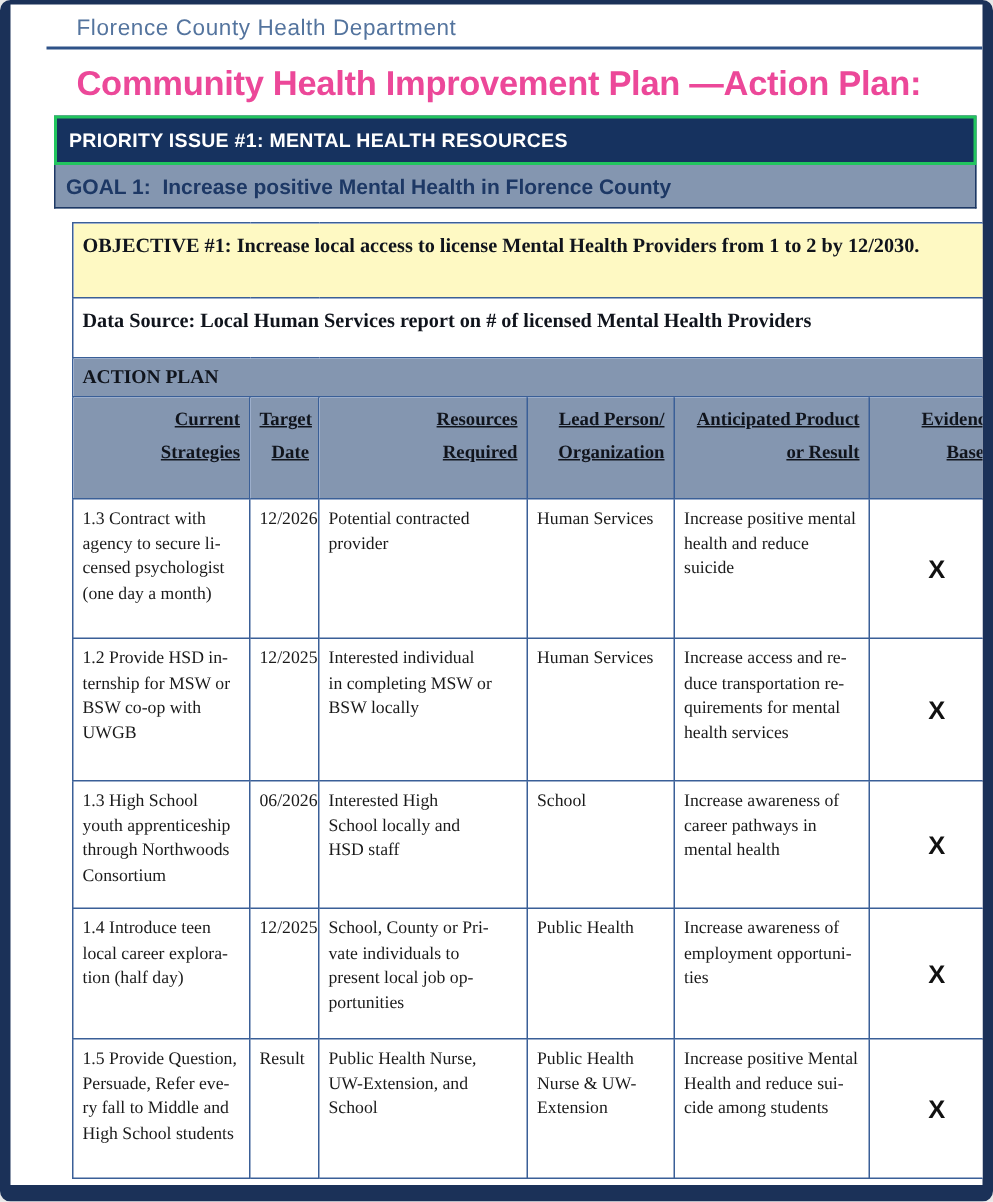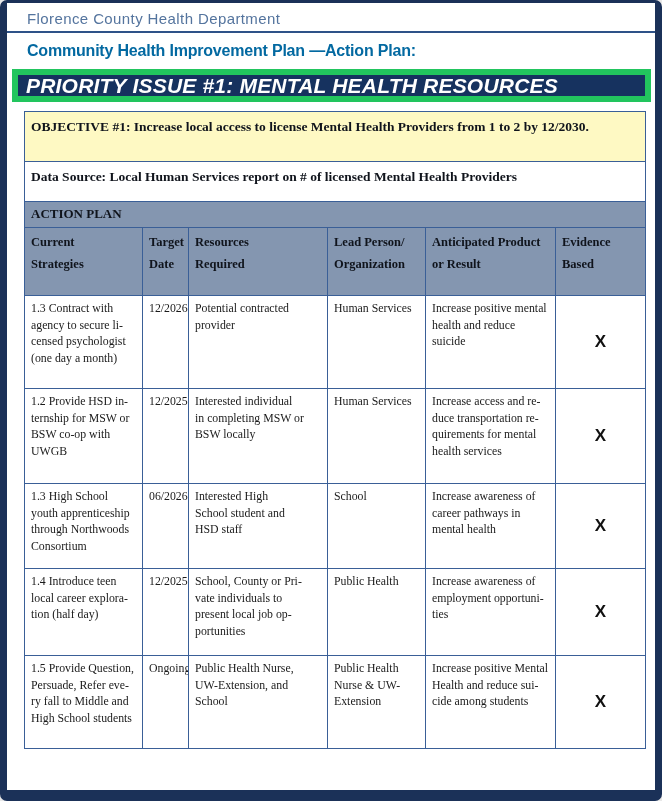--- a/index.html
+++ b/index.html
@@ -7,53 +7,53 @@
     position:relative;
     width:662px; height:801px;
     box-sizing:border-box;
     margin:0 auto;
     background:#ffffff;
     border:solid #1b3158;
     border-width:3px 7px 11px 7px;
     border-radius:7px;
     overflow:hidden;
     font-family:"Liberation Sans", sans-serif;
+    padding-left:24px;
   }
   .doc-header {
     margin:7px 20px 0 20px;
     font-size:15px;
     color:#54749e;
     letter-spacing:0.4px;
   }
   .header-rule {
     height:2px;
     background:#2e5288;
     margin-top:4px;
   }
   .title {
     margin:9px 12px 0 20px;
-    font-size:16px;
-    font-weight:bold;
-    color:#0369a1;
+    font-size:23px;
+    font-weight:bold;
+    color:#ec4899;
     letter-spacing:-0.2px;
     line-height:1.15;
   }
   .priority-bar {
     margin:9px 4px 0 5px;
     height:33px;
     background:#16325f;
-    border:6px solid #22c55e;
+    border:2px solid #22c55e;
     box-sizing:border-box;
     display:flex; align-items:center;
     padding-left:8px;
     color:#ffffff;
     font-weight:bold;
-    font-size:21px;
+    font-size:13px;
     letter-spacing:0.2px;
-    font-style:italic;
   }
   .goal-bar {
     margin:0 4px 0 5px;
     height:29px;
     background:#8496b0;
     border:1.5px solid #1d3865;
     border-top:none;
     box-sizing:border-box;
     display:flex; align-items:center;
     padding-left:7px;
@@ -98,23 +98,24 @@
     font-weight:bold;
     font-size:13px;
     color:#10141c;
   }
   .head-row th {
     background:#8496b0;
     height:68px;
     font-weight:bold;
     font-size:12.5px;
     color:#10141c;
-    text-align:left;
+    text-align:right;
     white-space:pre-line;
     line-height:1.7;
+    text-decoration:underline;
   }
   .body-row td {
     font-size:11.8px;
     line-height:1.4;
     color:#1a1a1a;
     white-space:pre-line;
     background:#ffffff;
   }
   .row-1 { height:93px; }
   .row-2 { height:95px; }
@@ -140,20 +141,23 @@
     <span>Florence County Health Department</span>
   </div>
   <div class="header-rule"></div>
 
   <h1 class="title">Community Health Improvement Plan —Action Plan:</h1>
 
   <div class="priority-bar">
     <span>PRIORITY ISSUE #1: MENTAL HEALTH RESOURCES</span>
   </div>
 
+  <div class="goal-bar">
+    <span>GOAL 1:  Increase positive Mental Health in Florence County</span>
+  </div>
 
   <table class="plan-table">
     <colgroup>
       <col style="width:118px">
         <col style="width:46px">
         <col style="width:139px">
       <col style="width:98px">
         <col style="width:130px">
         <col style="width:90px">
     </colgroup>
@@ -212,21 +216,21 @@
 health services</td>
         <td class="evidence">X</td>
       </tr>
       <tr class="body-row row-3">
         <td>1.3 High School
 youth apprenticeship
 through Northwoods
 Consortium</td>
         <td>06/2026</td>
         <td>Interested High
-School student and
+School locally and
 HSD staff</td>
         <td>School</td>
         <td>Increase awareness of
 career pathways in
 mental health</td>
         <td class="evidence">X</td>
       </tr>
       <tr class="body-row row-4">
         <td>1.4 Introduce teen
 local career explora-
@@ -240,21 +244,21 @@
         <td>Increase awareness of
 employment opportuni-
 ties</td>
         <td class="evidence">X</td>
       </tr>
       <tr class="body-row row-5">
         <td>1.5 Provide Question,
 Persuade, Refer eve-
 ry fall to Middle and
 High School students</td>
-        <td>Ongoing</td>
+        <td>Result</td>
         <td>Public Health Nurse,
 UW-Extension, and
 School</td>
         <td>Public Health
 Nurse &amp; UW-
 Extension</td>
         <td>Increase positive Mental
 Health and reduce sui-
 cide among students</td>
         <td class="evidence">X</td>

